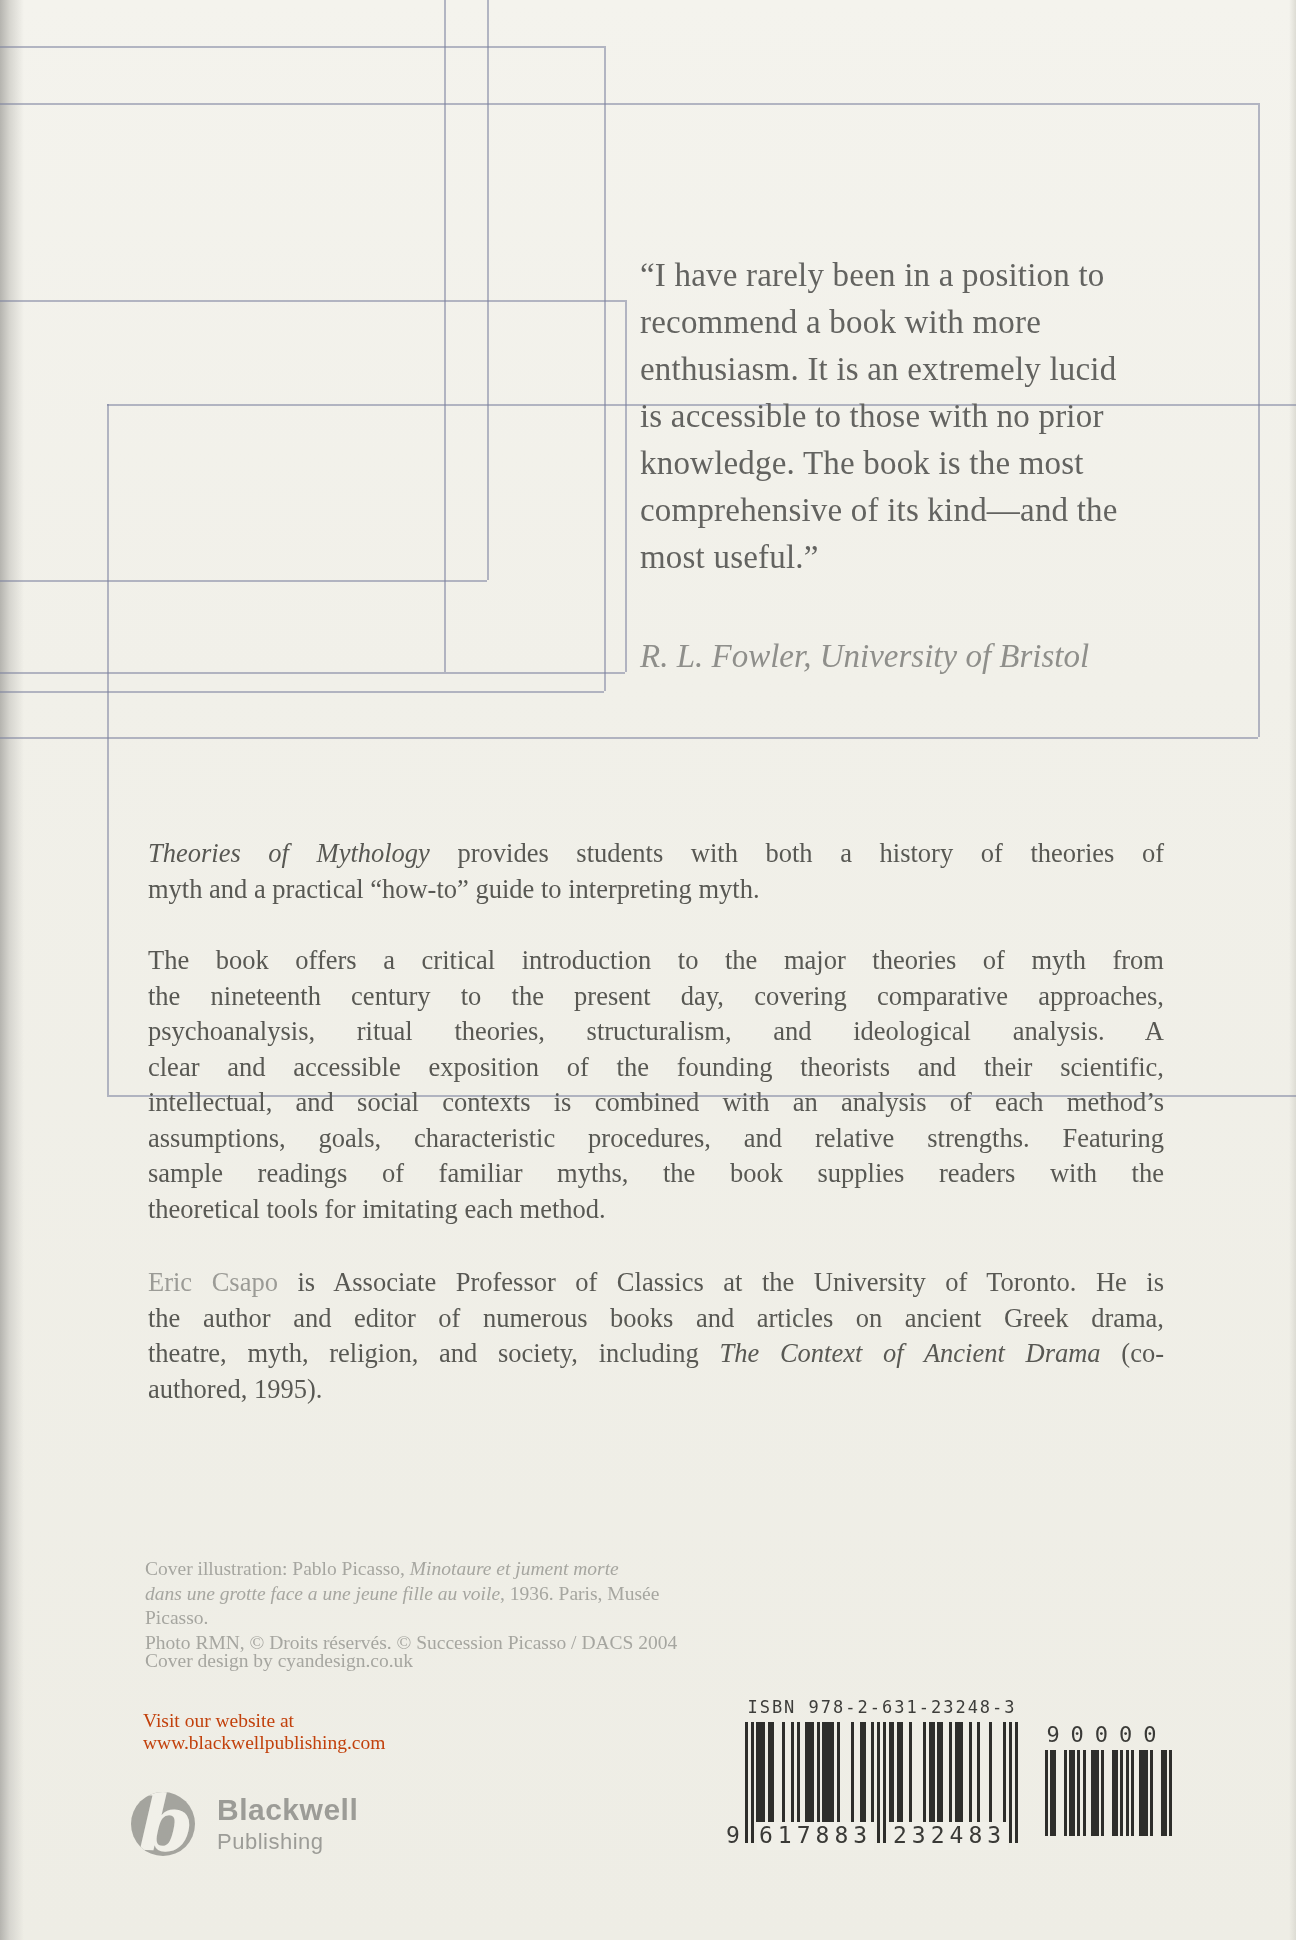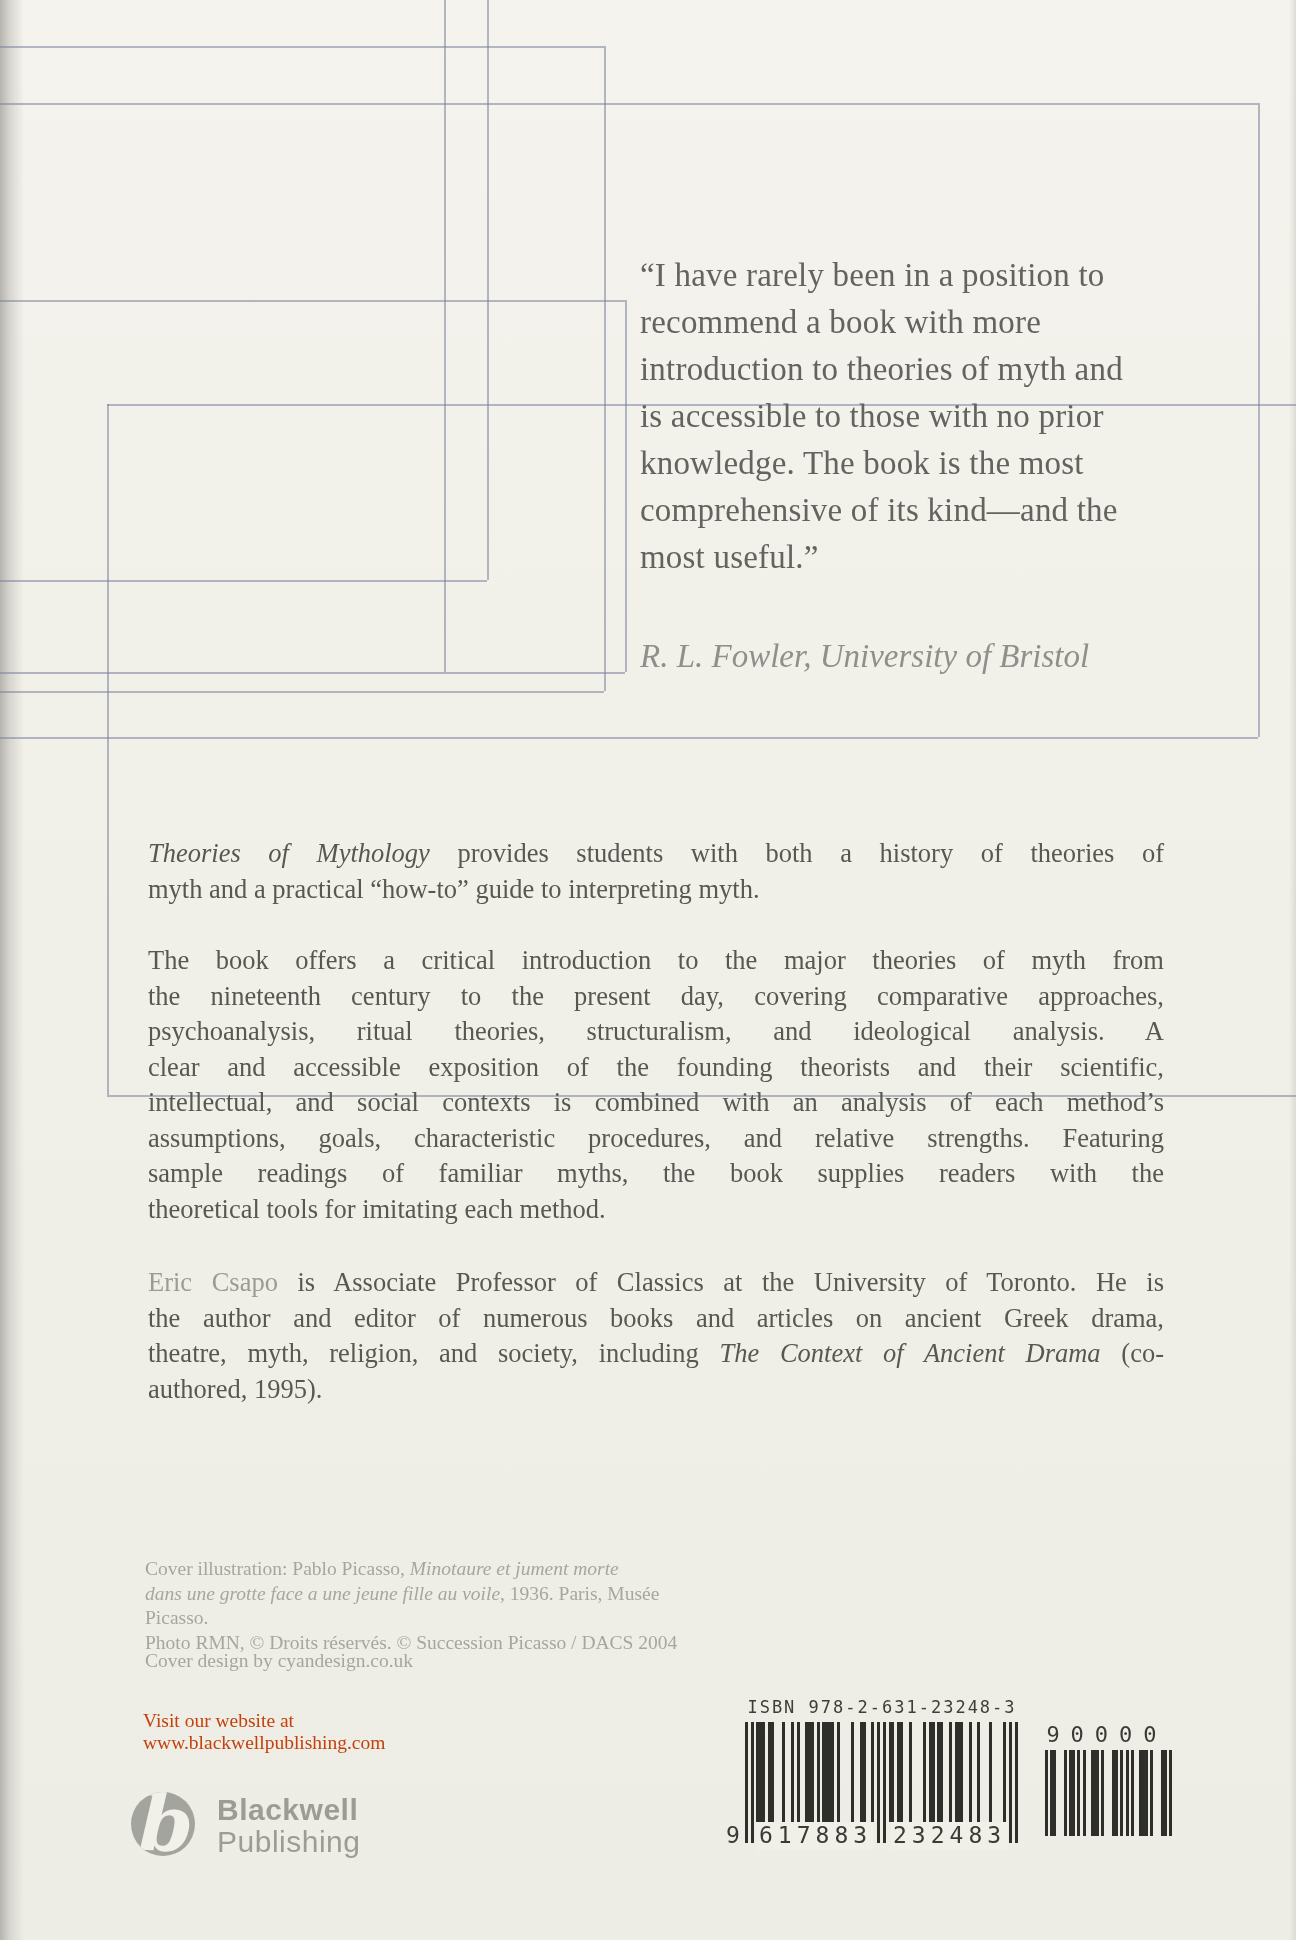--- a/index.html
+++ b/index.html
@@ -36,21 +36,21 @@
     font-size:19.5px;line-height:22px;color:#c2410c;}
 
   .logo{position:absolute;left:131px;top:1792px;width:360px;height:80px;}
   .logo-circle{position:absolute;left:0;top:0;width:64px;height:64px;border-radius:50%;
     background:#a4a49e;overflow:hidden;}
   .logo-b{position:absolute;left:8px;top:-16px;width:64px;height:96px;
     font-family:"DejaVu Serif",serif;font-style:italic;font-weight:bold;
     font-size:78px;color:#f1f0e9;transform:rotate(2deg);line-height:96px;}
   .logo-text{position:absolute;left:86px;top:2px;font-family:"Liberation Sans",sans-serif;color:#9c9c97;}
   .logo-name{font-size:30px;font-weight:bold;letter-spacing:.5px;line-height:32px;}
-  .logo-type{font-size:30px;font-weight:normal;letter-spacing:.5px;line-height:32px;text-align:right;}
+  .logo-type{font-size:22px;font-weight:normal;letter-spacing:.5px;line-height:32px;}
 
   .isbn-label{position:absolute;left:742px;top:1697px;width:280px;text-align:center;
     font-family:"DejaVu Sans Mono",monospace;font-size:17px;letter-spacing:2px;color:#3d3d3a;}
   .barcode{position:absolute;left:745px;top:1722px;width:273px;height:130px;}
   .barcode .bar{position:absolute;top:0;background:#2e2e2b;}
   .bc-digit-row{position:absolute;top:100px;height:28px;
     font-family:"DejaVu Sans Mono",monospace;font-size:23px;color:#3a3a37;}
   .bc-first{position:absolute;left:-19px;top:100px;font-family:"DejaVu Sans Mono",monospace;
     font-size:23px;color:#3a3a37;}
   .bc-grp{background:#f0efe8;padding:0 2px;letter-spacing:5px;}
@@ -79,21 +79,21 @@
     <div class="dline h" style="left: 0px; top: 672px; background: rgba(124, 130, 158, 0.55); width: 625px;"></div>
     <div class="dline h" style="left: 0px; top: 691px; background: rgba(124, 130, 158, 0.55); width: 604px;"></div>
     <div class="dline h" style="left: 0px; top: 737px; background: rgba(124, 130, 158, 0.55); width: 1258px;"></div>
     <div class="dline h" style="left: 107px; top: 404px; background: rgba(124, 130, 158, 0.55); width: 1189px;"></div>
     <div class="dline h" style="left: 107px; top: 1095px; background: rgba(124, 130, 158, 0.55); width: 1189px;"></div>
   </div>
 
 <div class="quote" id="quote-block">
     <div>“I have rarely been in a position to</div>
     <div>recommend a book with more</div>
-    <div>introduction to theories of myth and</div>
+    <div>enthusiasm. It is an extremely lucid</div>
     <div>is accessible to those with no prior</div>
     <div>knowledge. The book is the most</div>
     <div>comprehensive of its kind—and the</div>
     <div>most useful.”</div>
   </div>
 <div class="quote-attrib">R. L. Fowler, University of Bristol</div>
 
 <div class="para" id="para-1" style="top:812px;">
     <div class="jl"><span class="seg-i">Theories of Mythology</span><span> provides students with both a history of theories of</span></div>
     <div class="last"><span>myth and a practical “how-to” guide to interpreting myth.</span></div>

